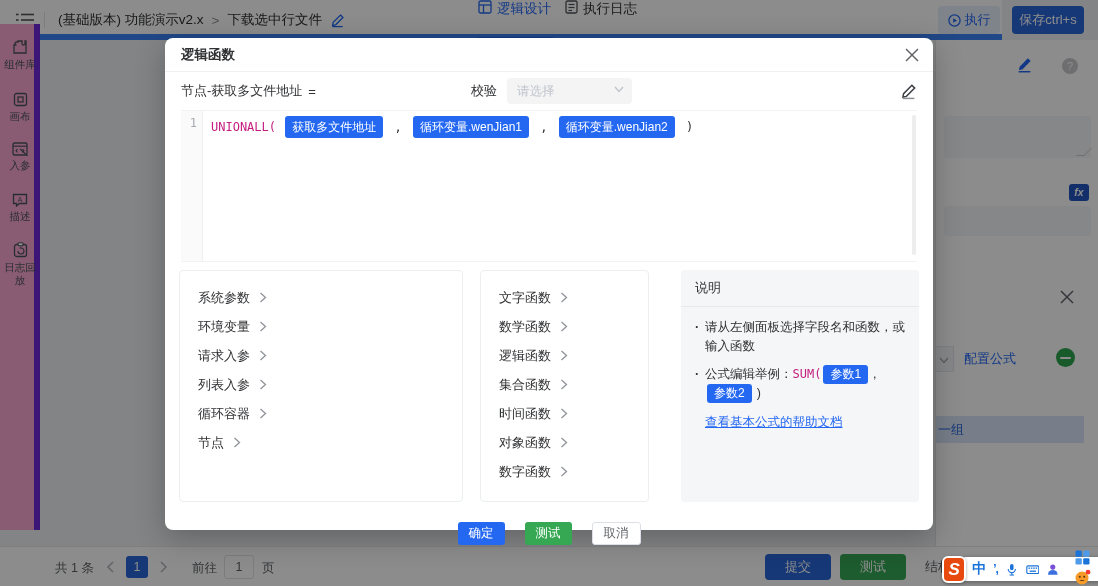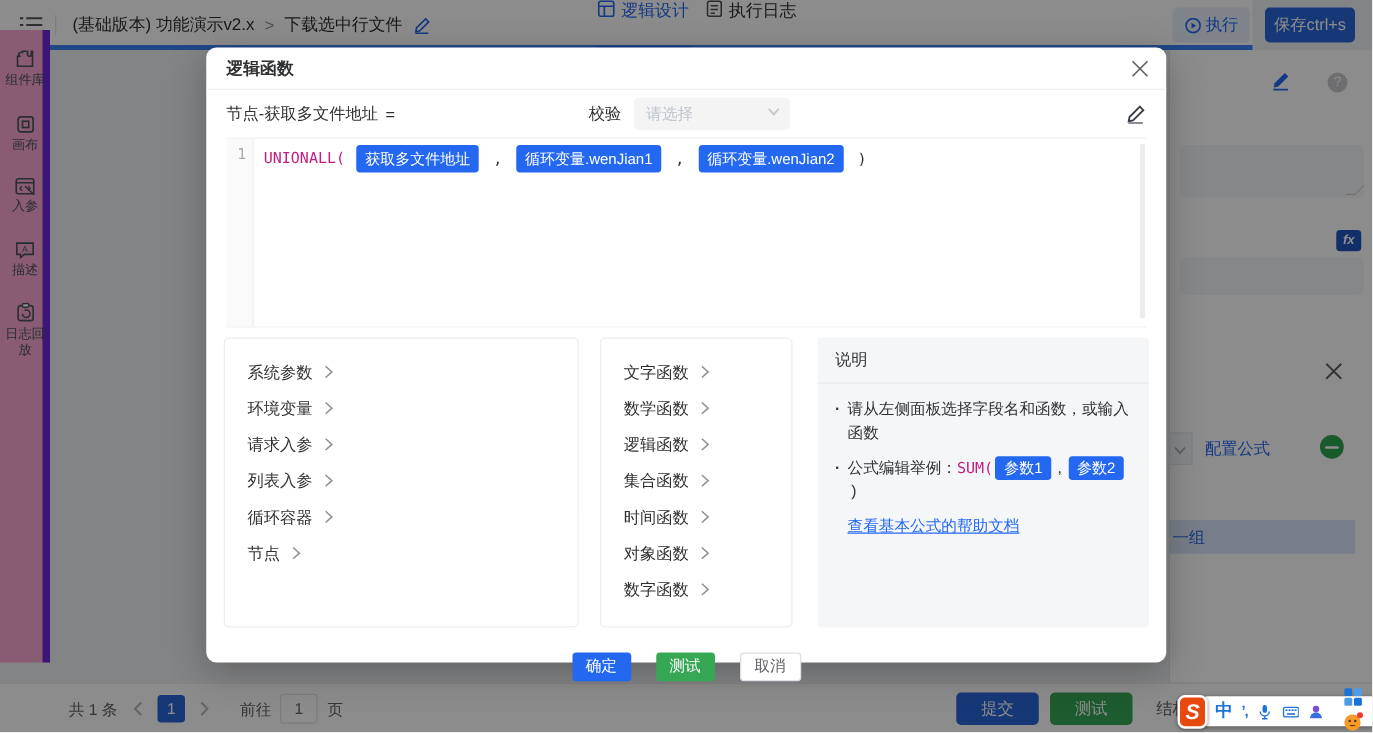--- a/index.html
+++ b/index.html
@@ -2,21 +2,21 @@
 <html><head>
 <meta charset="utf-8">
 <style>
   * { margin:0; padding:0; box-sizing:border-box; }
   html,body { width:1098px; height:586px; overflow:hidden;
     font-family:"Liberation Sans","DejaVu Sans",sans-serif; font-size:13px; color:#303133; }
   .abs { position:absolute; }
   #stage { position:relative; width:1098px; height:586px; background:#eef0f2; overflow:hidden; }
 
   
-  #topbar { left:0; top:0; width:1002px; height:40px; background:#fff; border-bottom:4px solid #3b82f6; z-index:1; }
+  #topbar { left:0; top:0; width:1002px; height:40px; background:#fff; border-bottom:6px solid #3b82f6; z-index:1; }
   .hamburger { left:16px; top:12px; width:18px; height:16px; cursor:pointer; }
   .tb-divider { left:44px; top:12px; width:1px; height:16px; background:#e3e3e3; }
   .breadcrumb { left:58px; top:0; height:40px; display:flex; align-items:center; gap:8px; font-size:13.5px; color:#303133; }
   .bc-edit { width:15px; height:15px; cursor:pointer; }
   .tab { top:0; height:40px; display:flex; align-items:flex-start; gap:5px; font-size:13.5px; cursor:pointer; }
   .tab-design { left:478px; color:#2468f2; }
   .tab-log { left:565px; color:#303133; }
   .tab-underline { left:477px; top:37px; width:76px; height:3px; background:#2468f2; }
   .btn-run { left:938px; top:6px; width:62px; height:28px; background:#e8f0fc; color:#2468f2; border:none;
     border-radius:4px; font-size:13px; display:flex; align-items:center; justify-content:center; gap:4px; cursor:pointer; }
@@ -87,21 +87,21 @@
   .codearea { flex:1; padding:5px 8px; font-family:"DejaVu Sans Mono",monospace; font-size:12px; line-height:21px; cursor:text; }
   .code-fn { color:#c41d7f; }
   .code-sep, .code-close { color:#303133; margin:0 2px; }
   .pill { display:inline-block; background:#2468f2; color:#fff; border-radius:3px; padding:0.5px 7px; margin:0 2px;
     font-family:"Liberation Sans","DejaVu Sans",sans-serif; font-size:12px; cursor:pointer; }
   .ed-scrollbar { position:absolute; right:1px; top:4px; width:4px; height:140px; background:#ededed; border-radius:2px; }
 
   .m-panels { display:flex; padding:8px 14px 0 14px; height:240px; }
   .panel-box { background:#fff; border:1px solid #ebeef0; border-radius:4px; padding:12px 18px; overflow:hidden; }
   .panel-fields { width:284px; margin-right:17px; }
-  .panel-funcs { width:154px; margin-right:20px; }
+  .panel-funcs { width:169px; margin-right:32px; }
   .panel-item { display:flex; align-items:center; height:29px; font-size:13px; color:#303133; cursor:pointer; }
   .panel-item .chev { margin-left:9px; }
   .panel-help { flex:1; background:#f5f6f8; border-radius:3px; }
   .help-title { padding:9px 14px; font-size:13px; color:#303133; border-bottom:1px solid #e9e9eb; }
   .help-body { padding:11px 14px; font-size:12.5px; color:#303133; }
   .help-tip { position:relative; padding-left:10px; margin-bottom:9px; line-height:1.5; }
   .help-tip::before { content:"·"; position:absolute; left:0; top:0; color:#303133; font-weight:bold; }
   .help-ex { display:flex; align-items:center; flex-wrap:wrap; }
   .help-fn { color:#c41d7f; font-family:"DejaVu Sans Mono",monospace; font-size:12px; }
   .help-sep, .help-close { margin:0 3px; color:#303133; }

